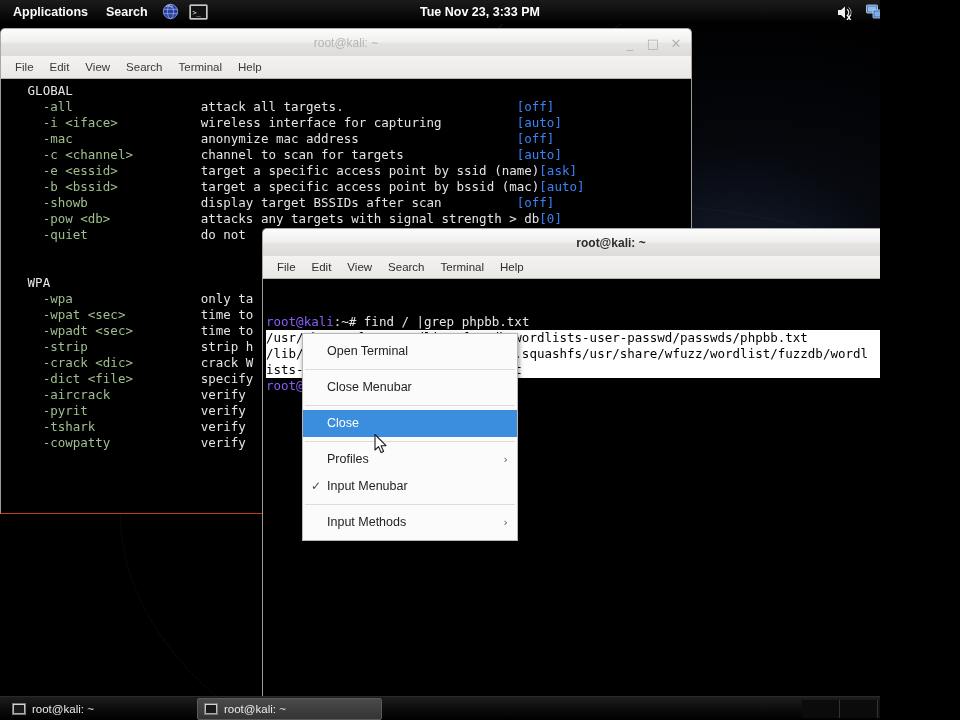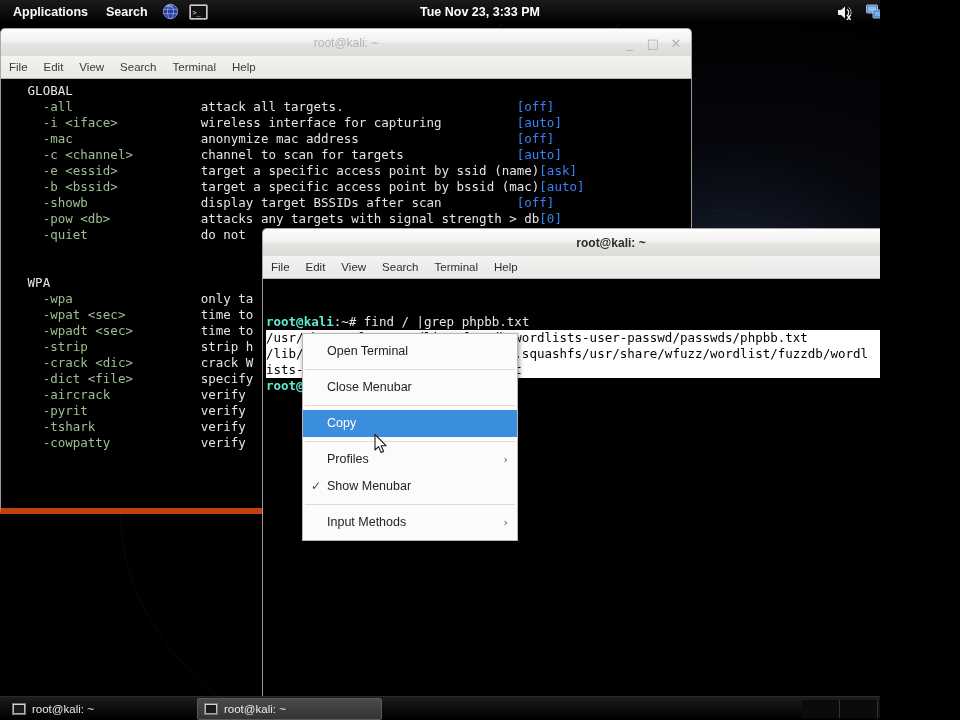--- a/index.html
+++ b/index.html
@@ -133,32 +133,33 @@
   }
   .titlebar.inactive .win-btn { color: #b2b1ae; }
 
   .menubar {
     height: 23px;
     background: linear-gradient(#f4f3f1 0%, #e9e8e5 100%);
     border-left: 1px solid #a9a8a4;
     border-right: 1px solid #a9a8a4;
     border-bottom: 1px solid #b5b4b0;
     display: flex; align-items: center;
+    padding-left: 6px;
   }
   .menubar .mb-item {
     padding: 0 8px; height: 23px; line-height: 23px;
     font-size: 11.5px; color: #2e2e2e; white-space: nowrap;
   }
   .menubar.inactive .mb-item { color: #3a3a3a; }
 
   .term-body {
     background: #000;
     border-left: 1px solid #9b9a97;
     border-right: 1px solid #9b9a97;
-    border-bottom: 6px solid #c2410c;
+    border-bottom: 1px solid #c2410c;
     overflow: hidden;
     position: relative;
     font-family: "DejaVu Sans Mono", monospace;
     font-size: 12.5px;
     line-height: 16px;
     color: #d8d8d8;
     padding: 4px 0 0 4px;
     white-space: pre;
   }
 
@@ -178,21 +179,21 @@
     position: absolute; right: 1px; top: 1px;
     width: 13px; bottom: 1px;
     background: linear-gradient(90deg,#d4d3d0,#eeedeb 40%,#d9d8d5);
     border-left: 1px solid #a9a8a4;
   }
   .fg-scrollbar .thumb {
     position: absolute; left: 2px; right: 2px; top: 2px; bottom: 2px;
     background: linear-gradient(90deg,#c9c8c5,#f3f2f0 45%,#cfcecb);
     border: 1px solid #b0afac; border-radius: 2px;
   }
-  .prompt-user { color: #5eead4; font-weight: 700; }
+  .prompt-user { color: #8b5cf6; font-weight: 400; }
   .prompt-path { color: #e6e6e6; }
   .term-line { display: block; }
   .selected { background: #ffffff; color: #000000; }
   .cursor-block {
     display: inline-block; width: 7px; height: 13px;
     background: #d8d8d8; vertical-align: -2px;
   }
 
   
   #context-menu {
@@ -396,24 +397,24 @@
         <div class="thumb"></div>
       </div>
     </div>
   </div>
 
   <div id="context-menu">
       <div class="cm-item"><span>Open Terminal</span></div>
       <div class="cm-sep"></div>
       <div class="cm-item"><span>Close Menubar</span></div>
       <div class="cm-sep"></div>
-      <div class="cm-item highlighted"><span>Copy</span></div>
+      <div class="cm-item highlighted"><span>Close</span></div>
       <div class="cm-sep"></div>
       <div class="cm-item"><span>Profiles</span><span class="submenu-arrow">›</span></div>
-      <div class="cm-item"><span class="check-mark">✓</span><span>Show Menubar</span></div>
+      <div class="cm-item"><span class="check-mark">✓</span><span>Input Menubar</span></div>
       <div class="cm-sep"></div>
       <div class="cm-item"><span>Input Methods</span><span class="submenu-arrow">›</span></div>
     </div>
 
   <div id="mouse-cursor">
     <svg width="14" height="21" viewBox="0 0 14 21" aria-hidden="true">
       <path d="M1 0.5 L1 16 L4.6 12.6 L7.1 18.6 L9.6 17.5 L7.1 11.8 L12 11.6 Z" fill="#ffffff" stroke="#1a1a1a" stroke-width="1.1" stroke-linejoin="round"></path>
     </svg>
   </div>
 

